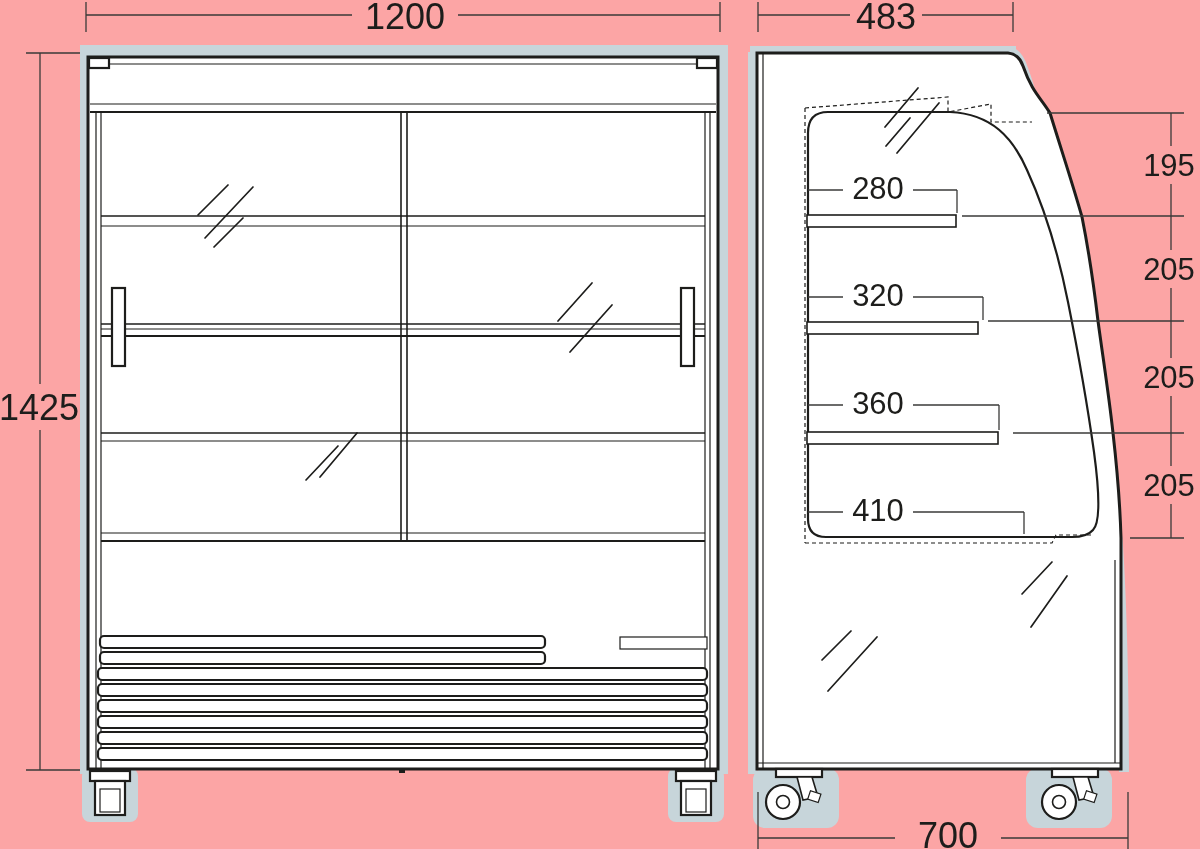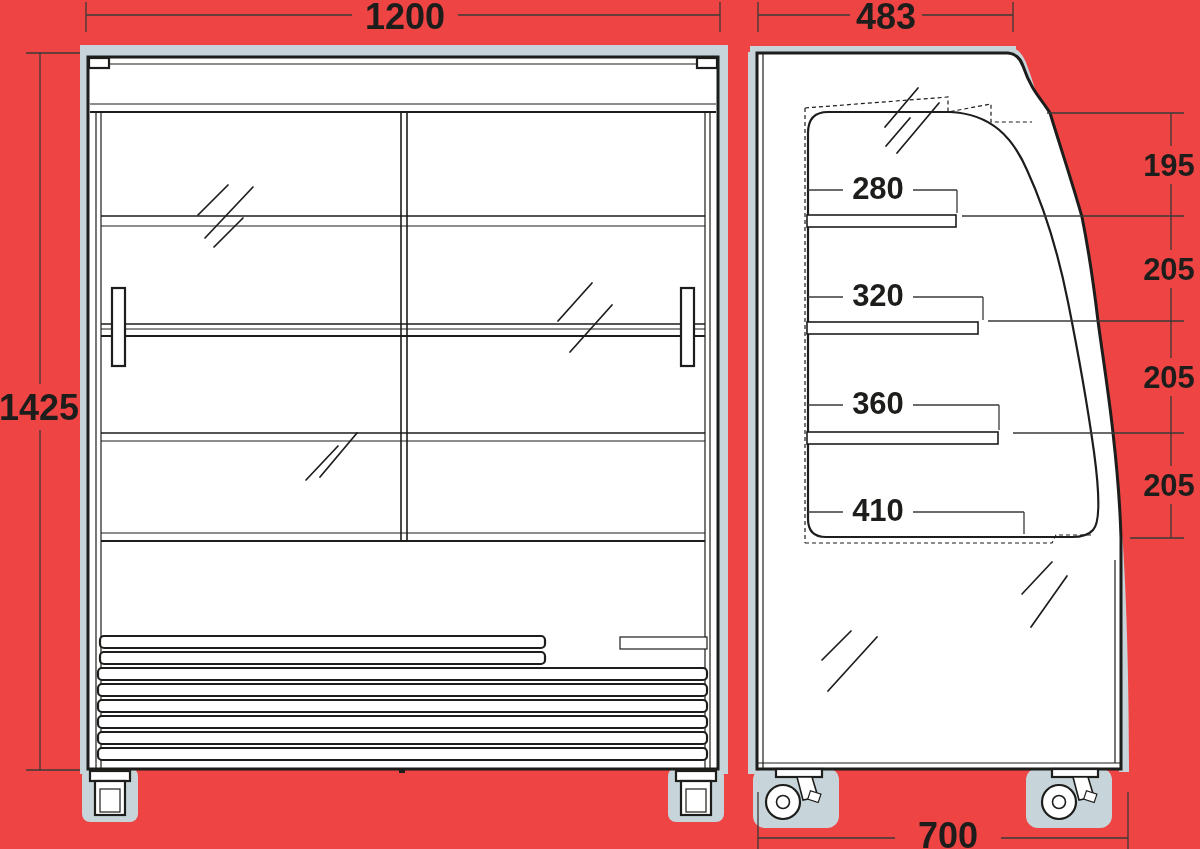--- a/index.html
+++ b/index.html
@@ -1,16 +1,16 @@
 <!DOCTYPE html>
 <html><head>
 <meta charset="utf-8">
 <style>
   html,body{margin:0;padding:0;background:#ffffff;}
-  .stage{width:1200px;height:849px;position:relative;background:#ef4444;font-weight:bold;}
+  .stage{width:1200px;height:849px;position:relative;background:#fca5a5;}
   svg{display:block;}
   .ln{stroke:#1d1d1b;fill:none;}
   .w05{stroke-width:1.2;} .w1{stroke-width:1.6;} .w2{stroke-width:2.2;} .w3{stroke-width:3;}
   .fillw{fill:#ffffff;}
   .shadow{fill:#c7d5da;stroke:none;}
   .dim{stroke:#3a3a38;stroke-width:1.3;fill:none;}
   .dash{stroke:#1d1d1b;stroke-width:1.2;stroke-dasharray:4 3;fill:none;}
   .hatch{stroke:#1d1d1b;stroke-width:1.7;fill:none;stroke-linecap:round;}
   .dimtxt{font-family:"Liberation Sans",sans-serif;font-size:36px;fill:#1d1d1b;
           text-anchor:middle;dominant-baseline:central;}

